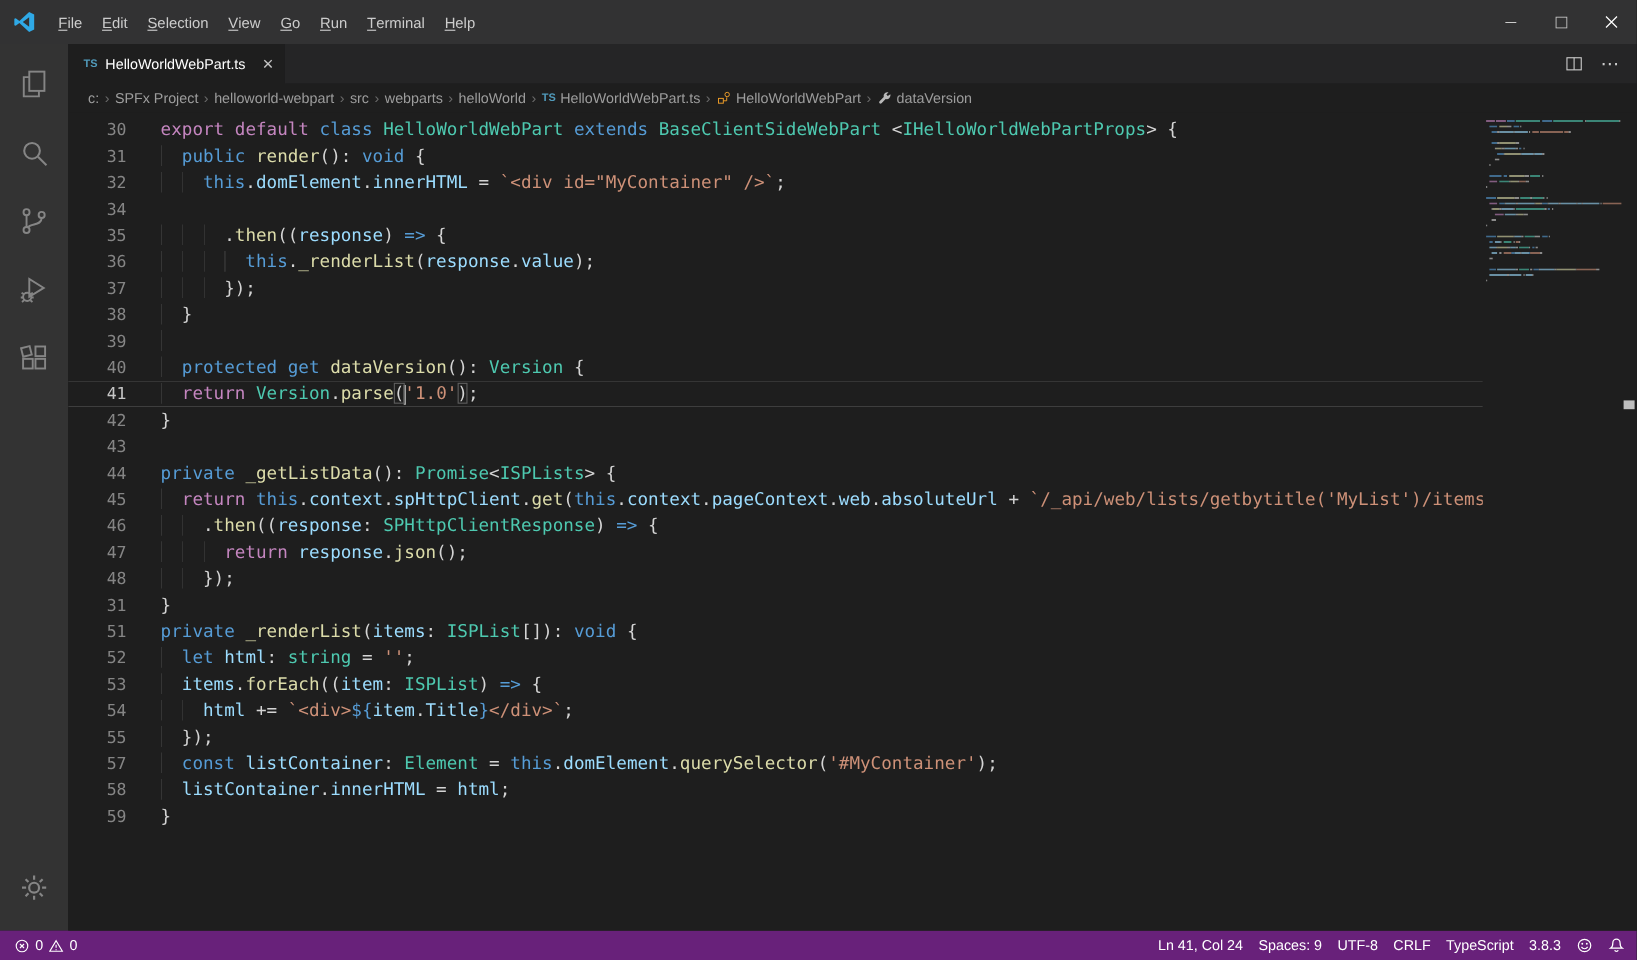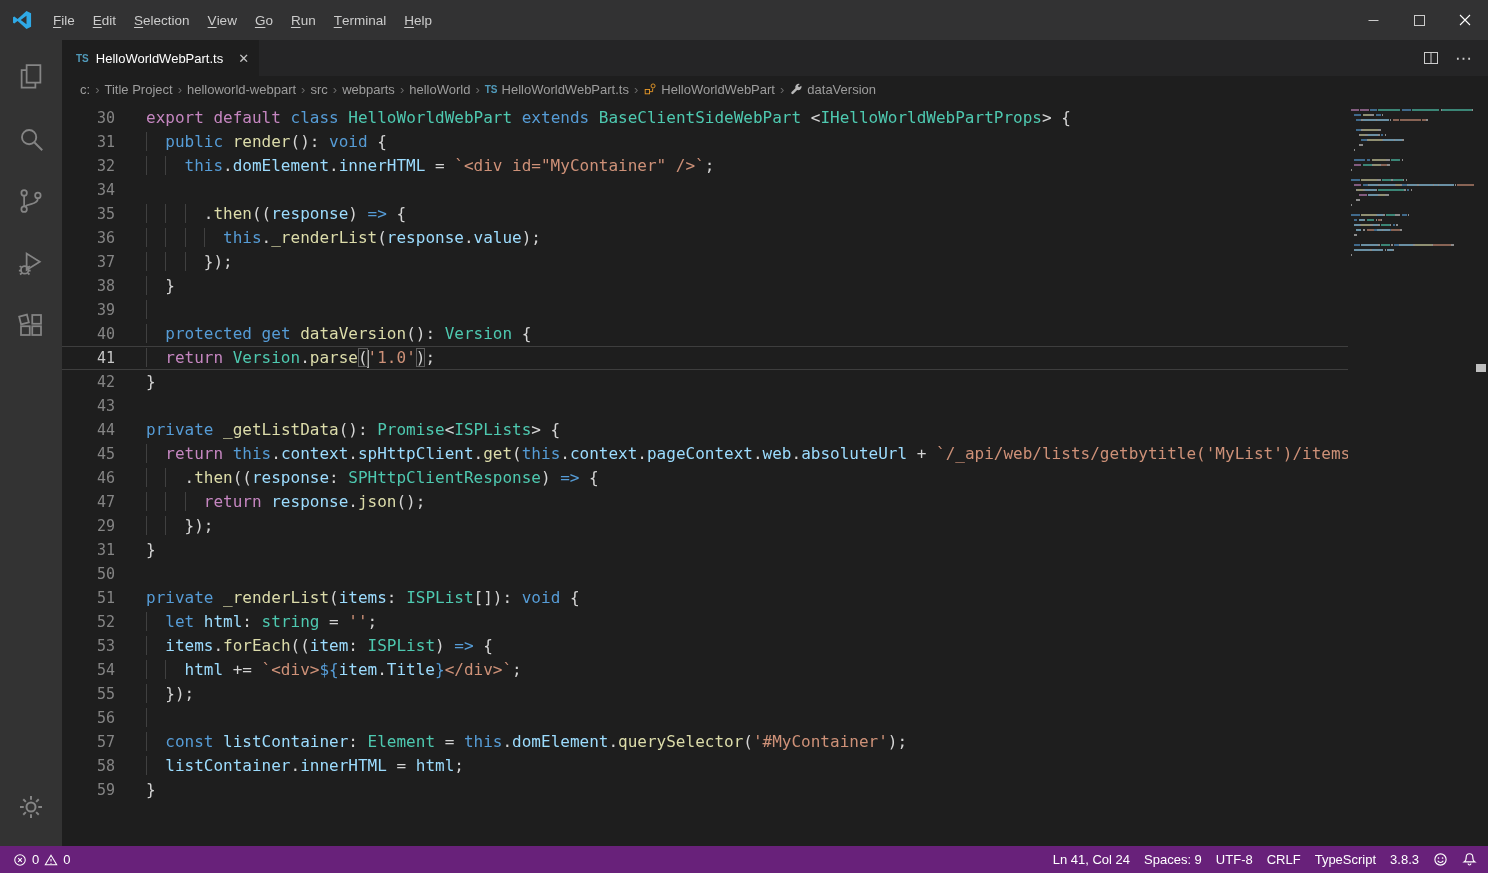--- a/index.html
+++ b/index.html
@@ -173,21 +173,21 @@
           <span class="more">⋯</span>
         </div>
       </div>
 
       <div class="breadcrumbs">
           <span class="bc-item">
             <span>c:</span>
           </span>
           <span class="bc-sep">›</span>
           <span class="bc-item">
-            <span>Title Project</span>
+            <span>SPFx Project</span>
           </span>
           <span class="bc-sep">›</span>
           <span class="bc-item">
             <span>helloworld-webpart</span>
           </span>
           <span class="bc-sep">›</span>
           <span class="bc-item">
             <span>src</span>
           </span>
           <span class="bc-sep">›</span>
@@ -233,29 +233,27 @@
             <div class="line"><span class="ln">38</span><span class="codetext"><span class="ig">  </span><span style="color: rgb(212, 212, 212);">}</span></span></div>
             <div class="line"><span class="ln">39</span><span class="codetext"><span class="ig">  </span></span></div>
             <div class="line"><span class="ln">40</span><span class="codetext"><span class="ig">  </span><span style="color: rgb(86, 156, 214);">protected</span><span style="color: rgb(212, 212, 212);"> </span><span style="color: rgb(86, 156, 214);">get</span><span style="color: rgb(212, 212, 212);"> </span><span style="color: rgb(220, 220, 170);">dataVersion</span><span style="color: rgb(212, 212, 212);">(): </span><span style="color: rgb(78, 201, 176);">Version</span><span style="color: rgb(212, 212, 212);"> {</span></span></div>
             <div class="line cur"><span class="ln">41</span><span class="codetext"><span class="ig">  </span><span style="color: rgb(197, 134, 192);">return</span><span style="color: rgb(212, 212, 212);"> </span><span style="color: rgb(78, 201, 176);">Version</span><span style="color: rgb(212, 212, 212);">.</span><span style="color: rgb(220, 220, 170);">parse</span><span class="bm" style="color: rgb(212, 212, 212);">(</span><span class="cursor"></span><span style="color: rgb(206, 145, 120);">'1.0'</span><span class="bm" style="color: rgb(212, 212, 212);">)</span><span style="color: rgb(212, 212, 212);">;</span></span></div>
             <div class="line"><span class="ln">42</span><span class="codetext"><span style="color: rgb(212, 212, 212);">}</span></span></div>
             <div class="line"><span class="ln">43</span><span class="codetext"></span></div>
             <div class="line"><span class="ln">44</span><span class="codetext"><span style="color: rgb(86, 156, 214);">private</span><span style="color: rgb(212, 212, 212);"> </span><span style="color: rgb(220, 220, 170);">_getListData</span><span style="color: rgb(212, 212, 212);">(): </span><span style="color: rgb(78, 201, 176);">Promise</span><span style="color: rgb(212, 212, 212);">&lt;</span><span style="color: rgb(78, 201, 176);">ISPLists</span><span style="color: rgb(212, 212, 212);">&gt; {</span></span></div>
             <div class="line"><span class="ln">45</span><span class="codetext"><span class="ig">  </span><span style="color: rgb(197, 134, 192);">return</span><span style="color: rgb(212, 212, 212);"> </span><span style="color: rgb(86, 156, 214);">this</span><span style="color: rgb(212, 212, 212);">.</span><span style="color: rgb(156, 220, 254);">context</span><span style="color: rgb(212, 212, 212);">.</span><span style="color: rgb(156, 220, 254);">spHttpClient</span><span style="color: rgb(212, 212, 212);">.</span><span style="color: rgb(220, 220, 170);">get</span><span style="color: rgb(212, 212, 212);">(</span><span style="color: rgb(86, 156, 214);">this</span><span style="color: rgb(212, 212, 212);">.</span><span style="color: rgb(156, 220, 254);">context</span><span style="color: rgb(212, 212, 212);">.</span><span style="color: rgb(156, 220, 254);">pageContext</span><span style="color: rgb(212, 212, 212);">.</span><span style="color: rgb(156, 220, 254);">web</span><span style="color: rgb(212, 212, 212);">.</span><span style="color: rgb(156, 220, 254);">absoluteUrl</span><span style="color: rgb(212, 212, 212);"> + </span><span style="color: rgb(206, 145, 120);">`/_api/web/lists/getbytitle('MyList')/items`</span></span></div>
             <div class="line"><span class="ln">46</span><span class="codetext"><span class="ig">  </span><span class="ig">  </span><span style="color: rgb(212, 212, 212);">.</span><span style="color: rgb(220, 220, 170);">then</span><span style="color: rgb(212, 212, 212);">((</span><span style="color: rgb(156, 220, 254);">response</span><span style="color: rgb(212, 212, 212);">: </span><span style="color: rgb(78, 201, 176);">SPHttpClientResponse</span><span style="color: rgb(212, 212, 212);">) </span><span style="color: rgb(86, 156, 214);">=&gt;</span><span style="color: rgb(212, 212, 212);"> {</span></span></div>
             <div class="line"><span class="ln">47</span><span class="codetext"><span class="ig">  </span><span class="ig">  </span><span class="ig">  </span><span style="color: rgb(197, 134, 192);">return</span><span style="color: rgb(212, 212, 212);"> </span><span style="color: rgb(156, 220, 254);">response</span><span style="color: rgb(212, 212, 212);">.</span><span style="color: rgb(220, 220, 170);">json</span><span style="color: rgb(212, 212, 212);">();</span></span></div>
-            <div class="line"><span class="ln">29</span><span class="codetext"><span class="ig">  </span><span class="ig">  </span><span style="color: rgb(212, 212, 212);">});</span></span></div>
+            <div class="line"><span class="ln">48</span><span class="codetext"><span class="ig">  </span><span class="ig">  </span><span style="color: rgb(212, 212, 212);">});</span></span></div>
             <div class="line"><span class="ln">31</span><span class="codetext"><span style="color: rgb(212, 212, 212);">}</span></span></div>
-            <div class="line"><span class="ln">50</span><span class="codetext"></span></div>
             <div class="line"><span class="ln">51</span><span class="codetext"><span style="color: rgb(86, 156, 214);">private</span><span style="color: rgb(212, 212, 212);"> </span><span style="color: rgb(220, 220, 170);">_renderList</span><span style="color: rgb(212, 212, 212);">(</span><span style="color: rgb(156, 220, 254);">items</span><span style="color: rgb(212, 212, 212);">: </span><span style="color: rgb(78, 201, 176);">ISPList</span><span style="color: rgb(212, 212, 212);">[]): </span><span style="color: rgb(86, 156, 214);">void</span><span style="color: rgb(212, 212, 212);"> {</span></span></div>
             <div class="line"><span class="ln">52</span><span class="codetext"><span class="ig">  </span><span style="color: rgb(86, 156, 214);">let</span><span style="color: rgb(212, 212, 212);"> </span><span style="color: rgb(156, 220, 254);">html</span><span style="color: rgb(212, 212, 212);">: </span><span style="color: rgb(78, 201, 176);">string</span><span style="color: rgb(212, 212, 212);"> = </span><span style="color: rgb(206, 145, 120);">''</span><span style="color: rgb(212, 212, 212);">;</span></span></div>
             <div class="line"><span class="ln">53</span><span class="codetext"><span class="ig">  </span><span style="color: rgb(156, 220, 254);">items</span><span style="color: rgb(212, 212, 212);">.</span><span style="color: rgb(220, 220, 170);">forEach</span><span style="color: rgb(212, 212, 212);">((</span><span style="color: rgb(156, 220, 254);">item</span><span style="color: rgb(212, 212, 212);">: </span><span style="color: rgb(78, 201, 176);">ISPList</span><span style="color: rgb(212, 212, 212);">) </span><span style="color: rgb(86, 156, 214);">=&gt;</span><span style="color: rgb(212, 212, 212);"> {</span></span></div>
             <div class="line"><span class="ln">54</span><span class="codetext"><span class="ig">  </span><span class="ig">  </span><span style="color: rgb(156, 220, 254);">html</span><span style="color: rgb(212, 212, 212);"> += </span><span style="color: rgb(206, 145, 120);">`&lt;div&gt;</span><span style="color: rgb(86, 156, 214);">${</span><span style="color: rgb(156, 220, 254);">item</span><span style="color: rgb(212, 212, 212);">.</span><span style="color: rgb(156, 220, 254);">Title</span><span style="color: rgb(86, 156, 214);">}</span><span style="color: rgb(206, 145, 120);">&lt;/div&gt;`</span><span style="color: rgb(212, 212, 212);">;</span></span></div>
             <div class="line"><span class="ln">55</span><span class="codetext"><span class="ig">  </span><span style="color: rgb(212, 212, 212);">});</span></span></div>
-            <div class="line"><span class="ln">56</span><span class="codetext"><span class="ig">  </span></span></div>
             <div class="line"><span class="ln">57</span><span class="codetext"><span class="ig">  </span><span style="color: rgb(86, 156, 214);">const</span><span style="color: rgb(212, 212, 212);"> </span><span style="color: rgb(156, 220, 254);">listContainer</span><span style="color: rgb(212, 212, 212);">: </span><span style="color: rgb(78, 201, 176);">Element</span><span style="color: rgb(212, 212, 212);"> = </span><span style="color: rgb(86, 156, 214);">this</span><span style="color: rgb(212, 212, 212);">.</span><span style="color: rgb(156, 220, 254);">domElement</span><span style="color: rgb(212, 212, 212);">.</span><span style="color: rgb(220, 220, 170);">querySelector</span><span style="color: rgb(212, 212, 212);">(</span><span style="color: rgb(206, 145, 120);">'#MyContainer'</span><span style="color: rgb(212, 212, 212);">);</span></span></div>
             <div class="line"><span class="ln">58</span><span class="codetext"><span class="ig">  </span><span style="color: rgb(156, 220, 254);">listContainer</span><span style="color: rgb(212, 212, 212);">.</span><span style="color: rgb(156, 220, 254);">innerHTML</span><span style="color: rgb(212, 212, 212);"> = </span><span style="color: rgb(156, 220, 254);">html</span><span style="color: rgb(212, 212, 212);">;</span></span></div>
             <div class="line"><span class="ln">59</span><span class="codetext"><span style="color: rgb(212, 212, 212);">}</span></span></div>
           </div>
         <div class="minimap">
           <div>
               <div class="mm-line">
                 <span style="width: 0px;"></span>
                 <span style="width: 7.8px; background: rgb(197, 134, 192);"></span>
                 <span style="width: 1.3px;"></span>

